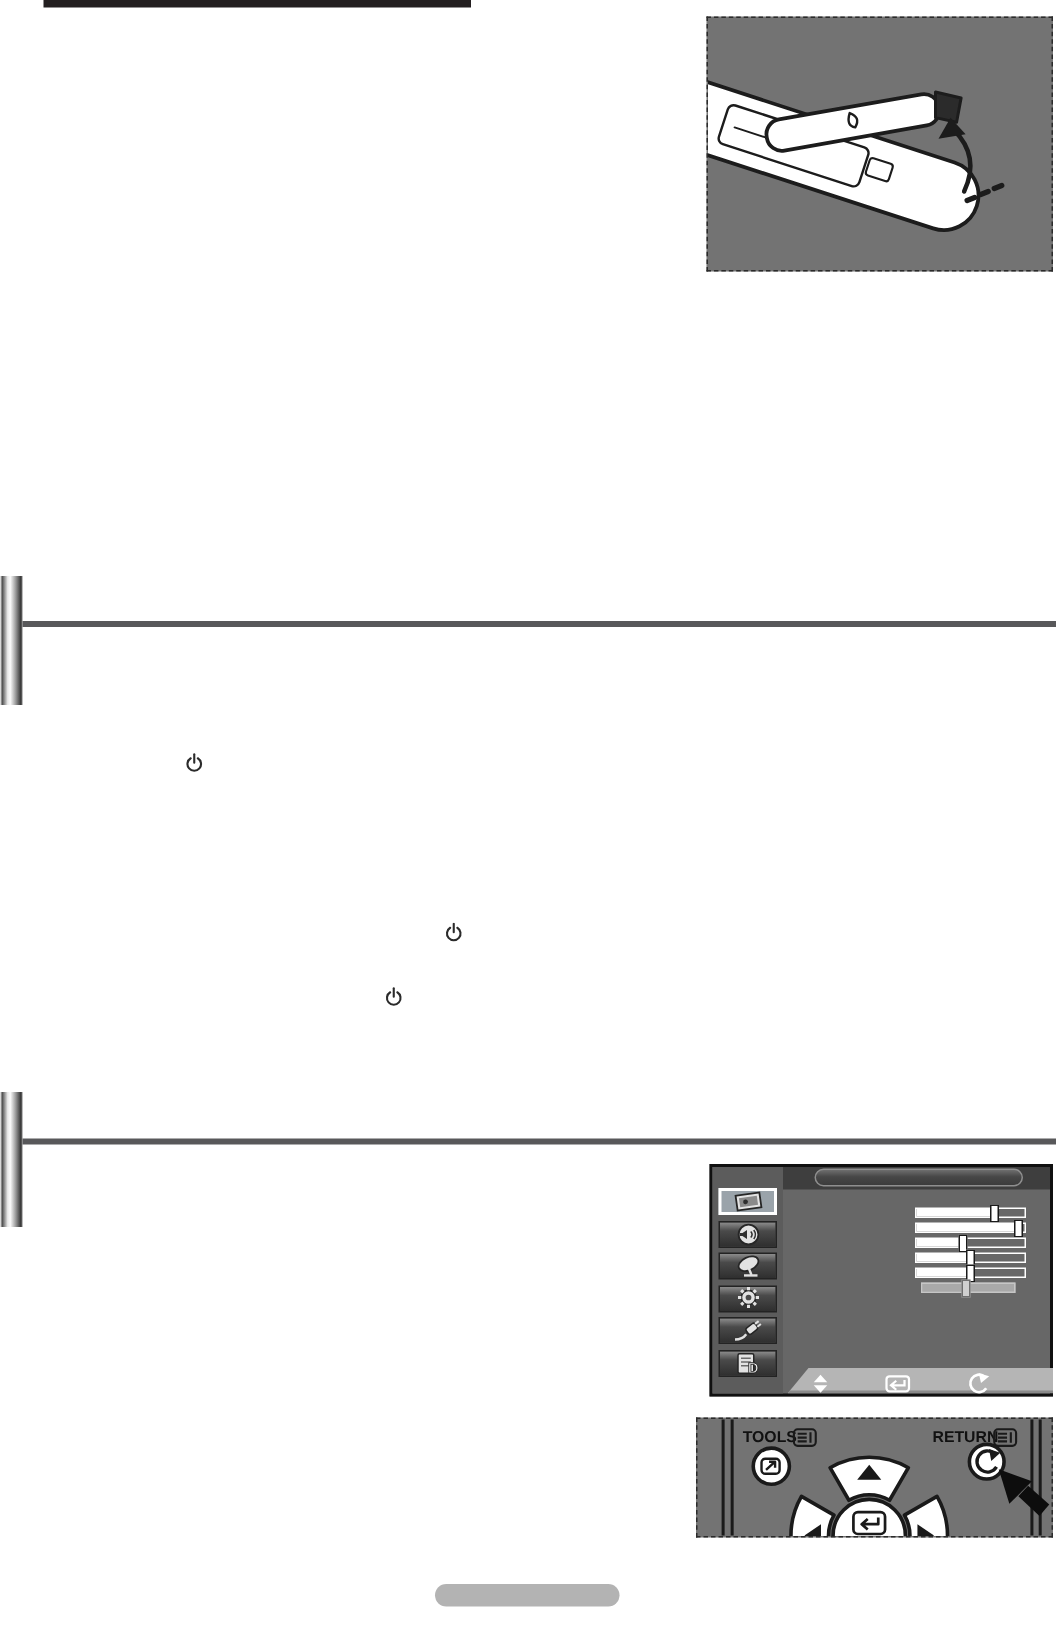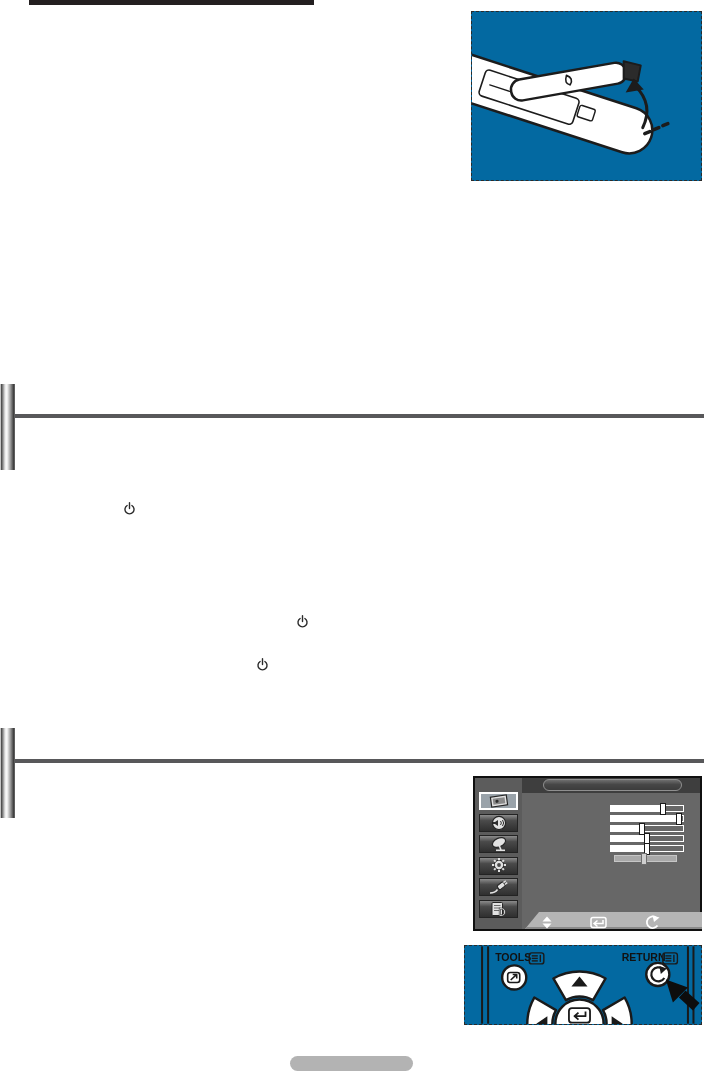--- a/index.html
+++ b/index.html
@@ -4,21 +4,21 @@
 <style>
   html,body{margin:0;padding:0;background:#fff;}
   .page{position:relative;width:704px;height:1083px;background:#fff;overflow:hidden;
         font-family:"Liberation Sans",sans-serif;}
   .abs{position:absolute;}
 
   
   .title-underline{left:29px;top:0;width:285px;height:5px;background:#231f20;}
 
   
-  .dashed-box{border:1.5px dashed #2b2b2b;background:#0369a1;box-sizing:border-box;overflow:hidden;}
+  .dashed-box{border:1.5px dashed #2b2b2b;background:#737373;box-sizing:border-box;overflow:hidden;}
   .battery-box{left:471px;top:11px;width:231px;height:170px;}
   .remote-box{left:464px;top:945px;width:238px;height:80px;}
 
   
   .section-bar{left:0;width:15px;
     background:linear-gradient(90deg,#ffffff 0%,#4f4f4f 10%,#e9e9e9 34%,#fbfbfb 46%,#9a9a9a 70%,#383838 92%,#777 100%);}
   .bar-1{top:384px;height:86px;}
   .bar-2{top:728px;height:90px;}
   .section-line{left:15px;width:689px;height:4px;background:#58585a;}
   .line-1{top:414px;} .line-2{top:759px;}

